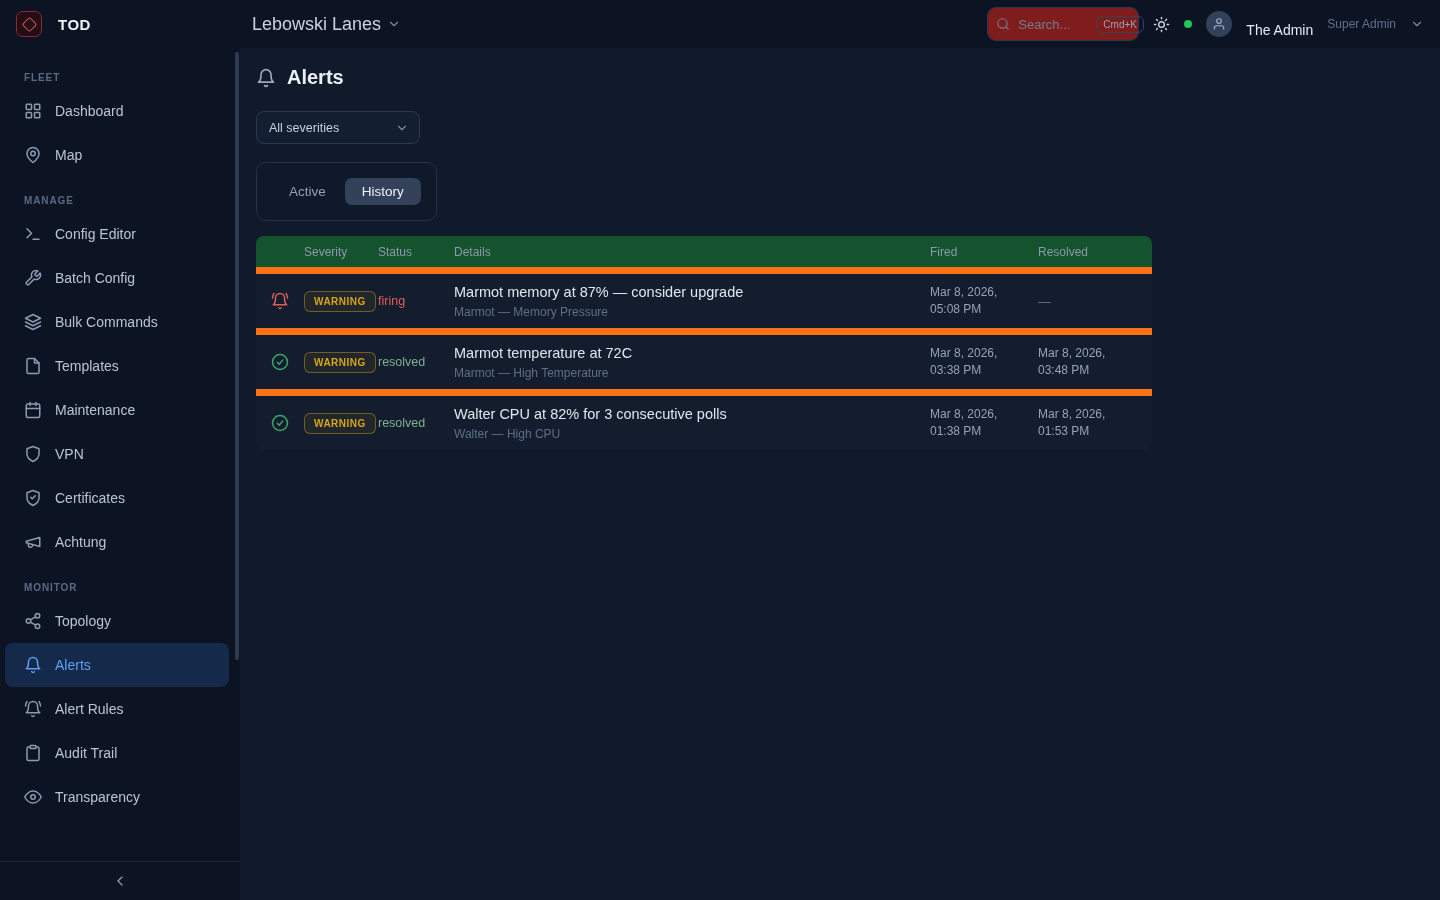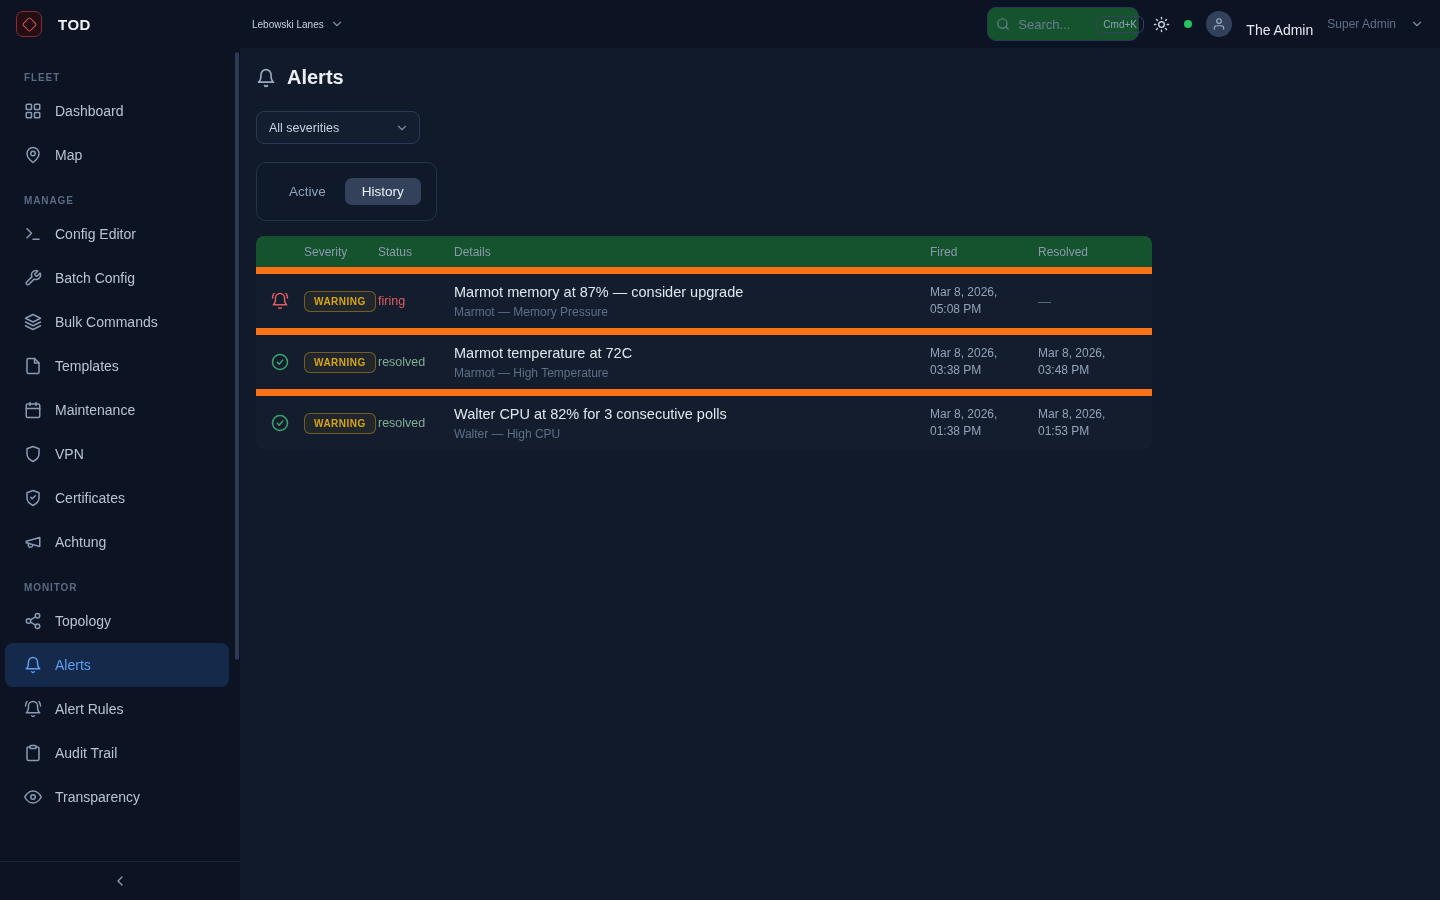--- a/index.html
+++ b/index.html
@@ -17,26 +17,26 @@
     height:48px; background:#0c1423; display:flex; align-items:center;
     padding:0 16px; gap:12px;
   }
   .brand { display:flex; align-items:center; gap:16px; width:224px; flex:0 0 auto; }
   .logo {
     width:26px; height:26px; border:1.5px solid #8f2a2a; border-radius:7px;
     background:#220e14; display:flex; align-items:center; justify-content:center;
   }
   .logo-diamond { width:11px; height:11px; border:1.5px solid #e05555; transform:rotate(45deg); border-radius:2px; }
   .brand-name { color:#eef2f7; font-weight:700; font-size:15px; letter-spacing:0.5px; }
-  .org-switch { display:flex; align-items:center; gap:6px; color:#c9d3e0; font-size:10px; cursor:pointer; }
+  .org-switch { display:flex; align-items:center; gap:6px; color:#c9d3e0; font-size:18px; cursor:pointer; }
   .org-switch .chev { color:#7b8aa0; }
   .topbar-right { margin-left:auto; display:flex; align-items:center; gap:14px; }
   .searchbox {
     display:flex; align-items:center; gap:8px; width:152px; height:34px;
-    background:#14532d; border:1px solid #2b3750; border-radius:9px; padding:0 8px;
+    background:#7f1d1d; border:1px solid #2b3750; border-radius:9px; padding:0 8px;
     color:#6d7c93;
   }
   .searchbox input {
     background:transparent; border:none; outline:none; color:#aab6c8; width:70px;
     font-size:13px; font-family:"Liberation Sans", sans-serif;
   }
   .searchbox input::placeholder { color:#6d7c93; }
   .kbd {
     border:1px solid #35425c; border-radius:6px; padding:2px 6px; font-size:10px;
     color:#93a1b6; white-space:nowrap;

